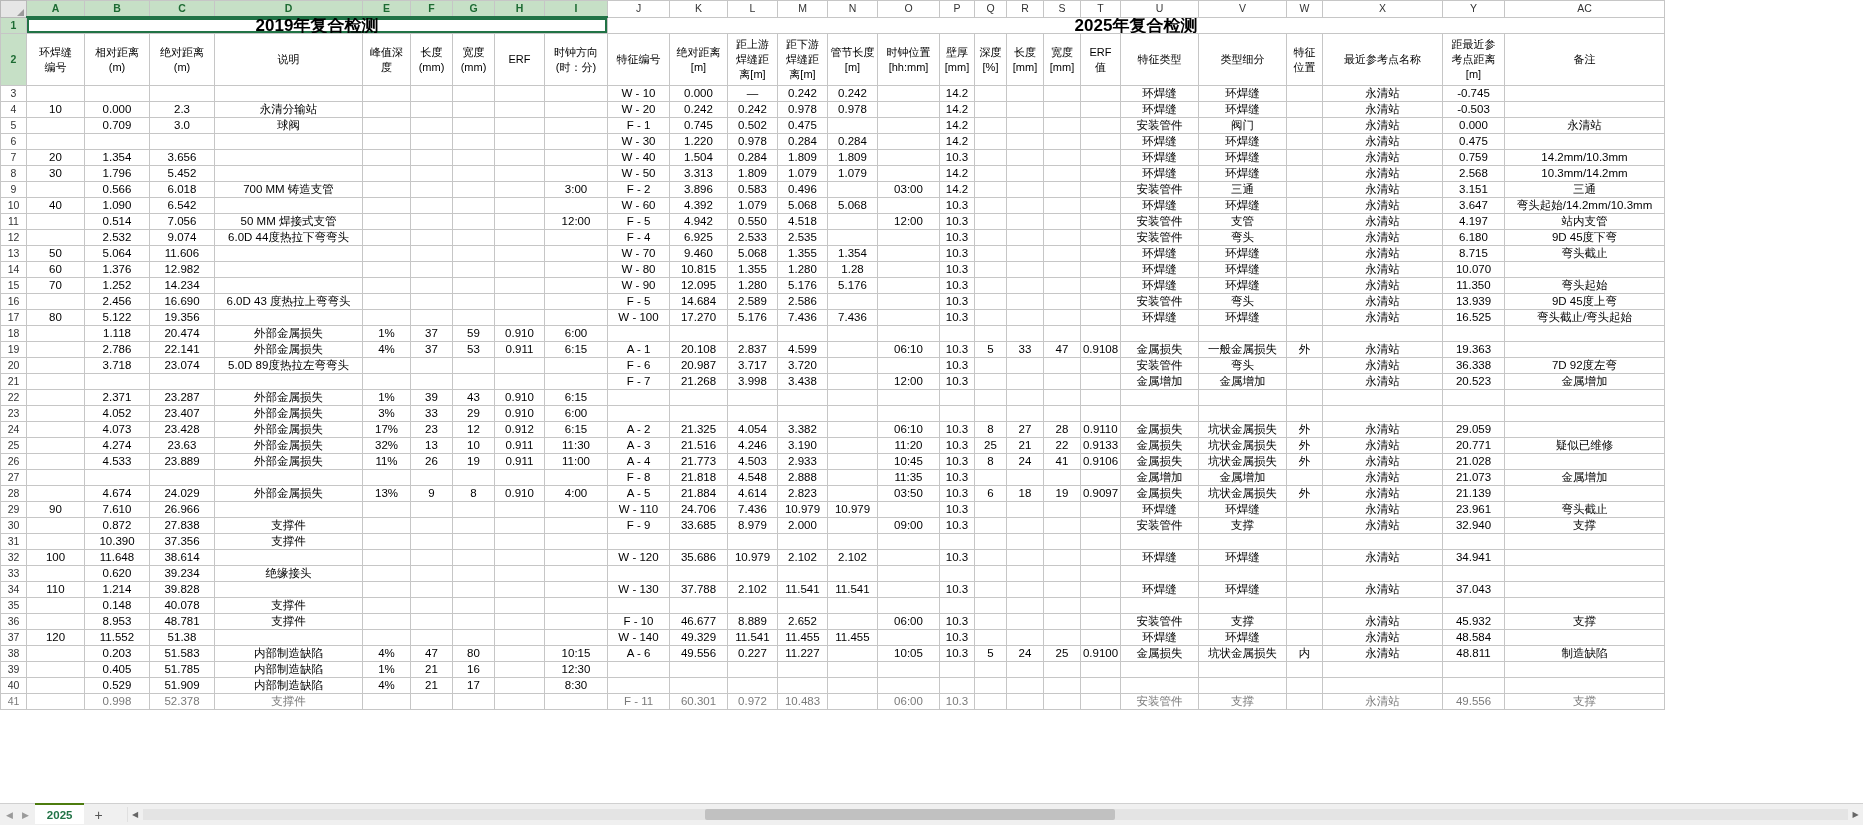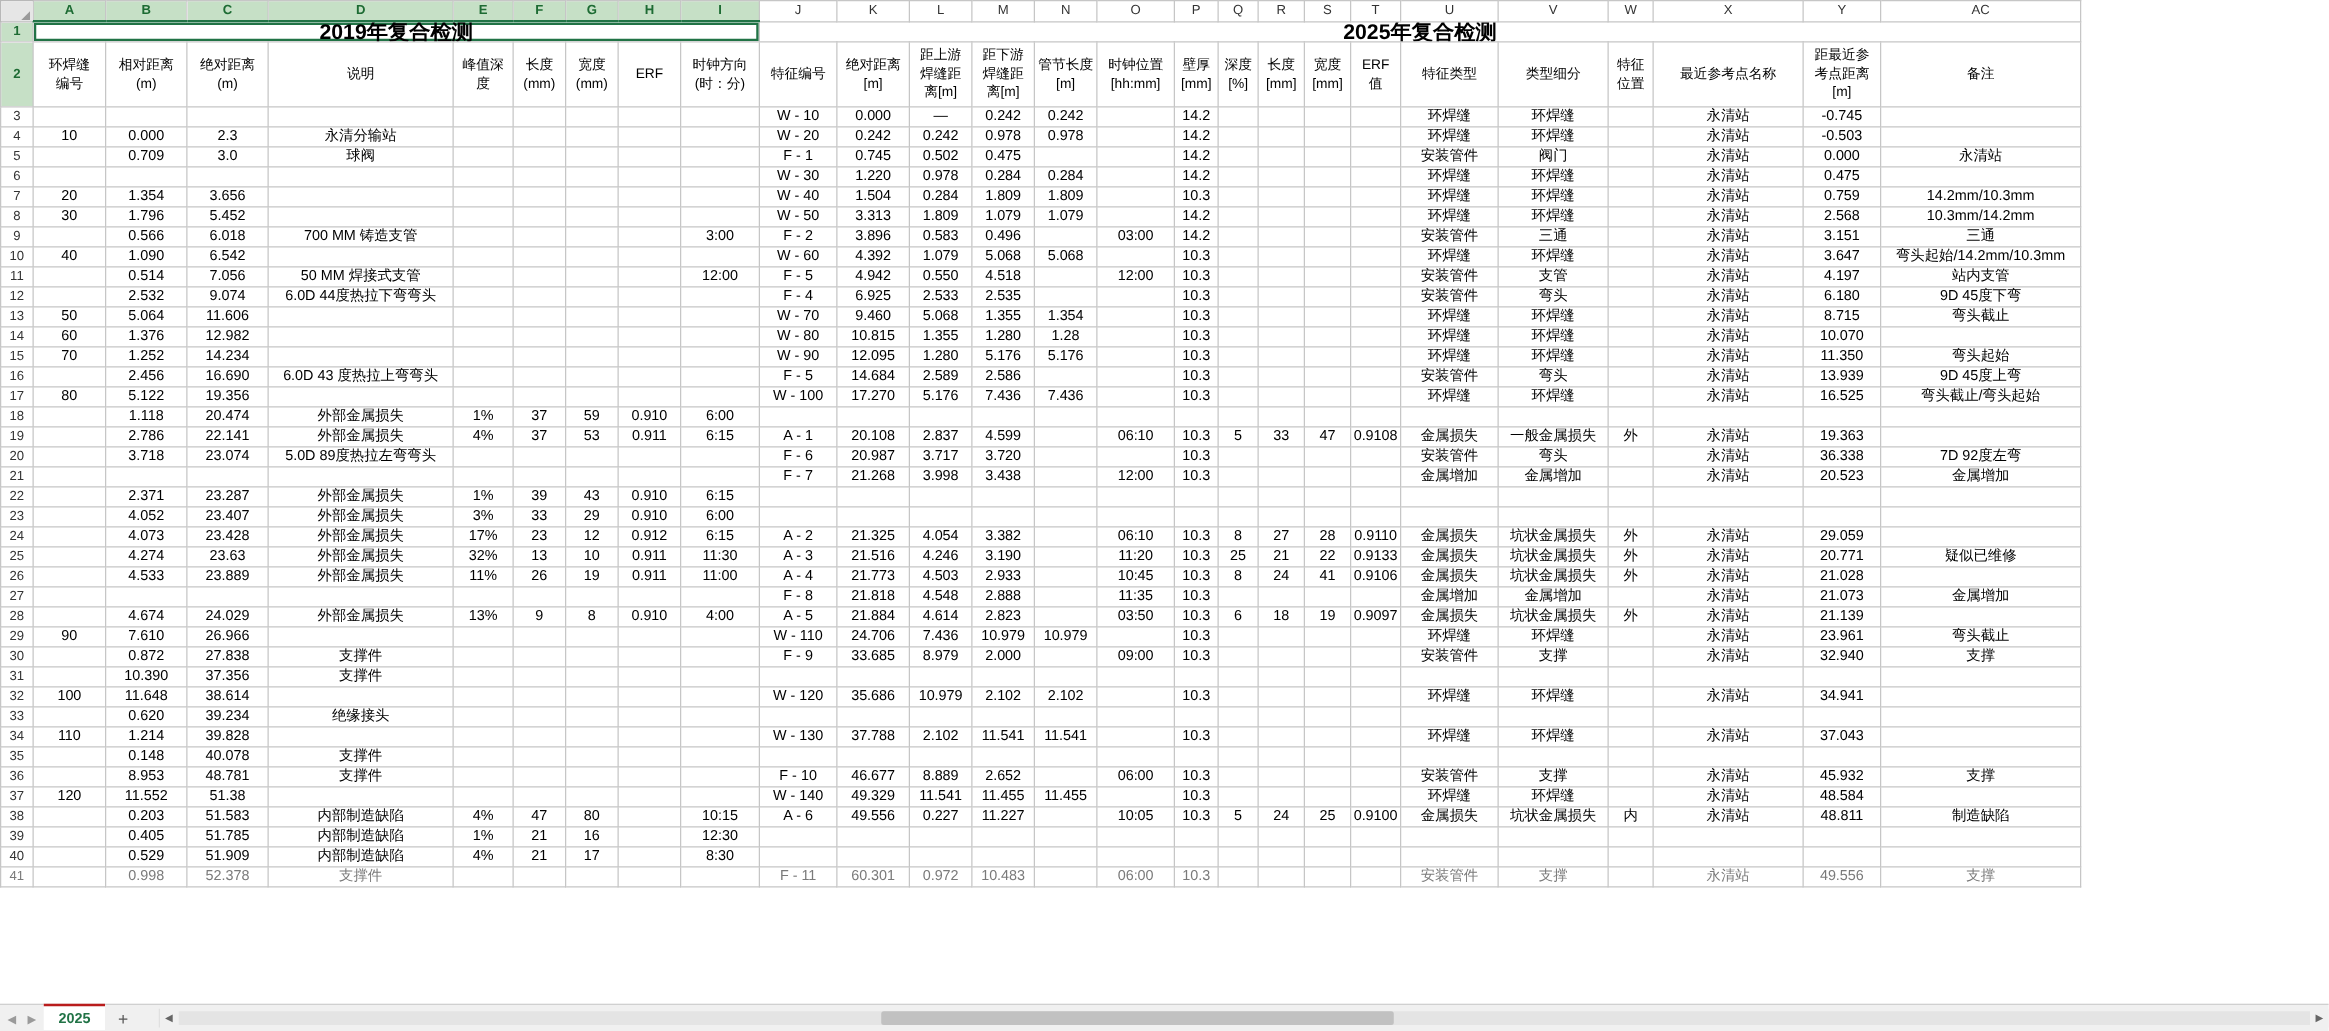--- a/index.html
+++ b/index.html
@@ -119,21 +119,21 @@
     color: #9a9a9a;
     gap: 9px;
   }
   .nav-arrows span { font-size: 9px; }
   .tab {
     display: flex; align-items: center;
     padding: 4px 12px;
     background: #ffffff;
     color: #217346;
     font-weight: bold;
-    border-top: 2px solid #b91c1c;
+    border-top: 2px solid #4d7c0f;
     position: relative;
     top: -1px;
   }
   .addsheet {
     display: flex; align-items: center;
     padding: 0 10px;
     color: #555;
     font-size: 14px;
   }
   

